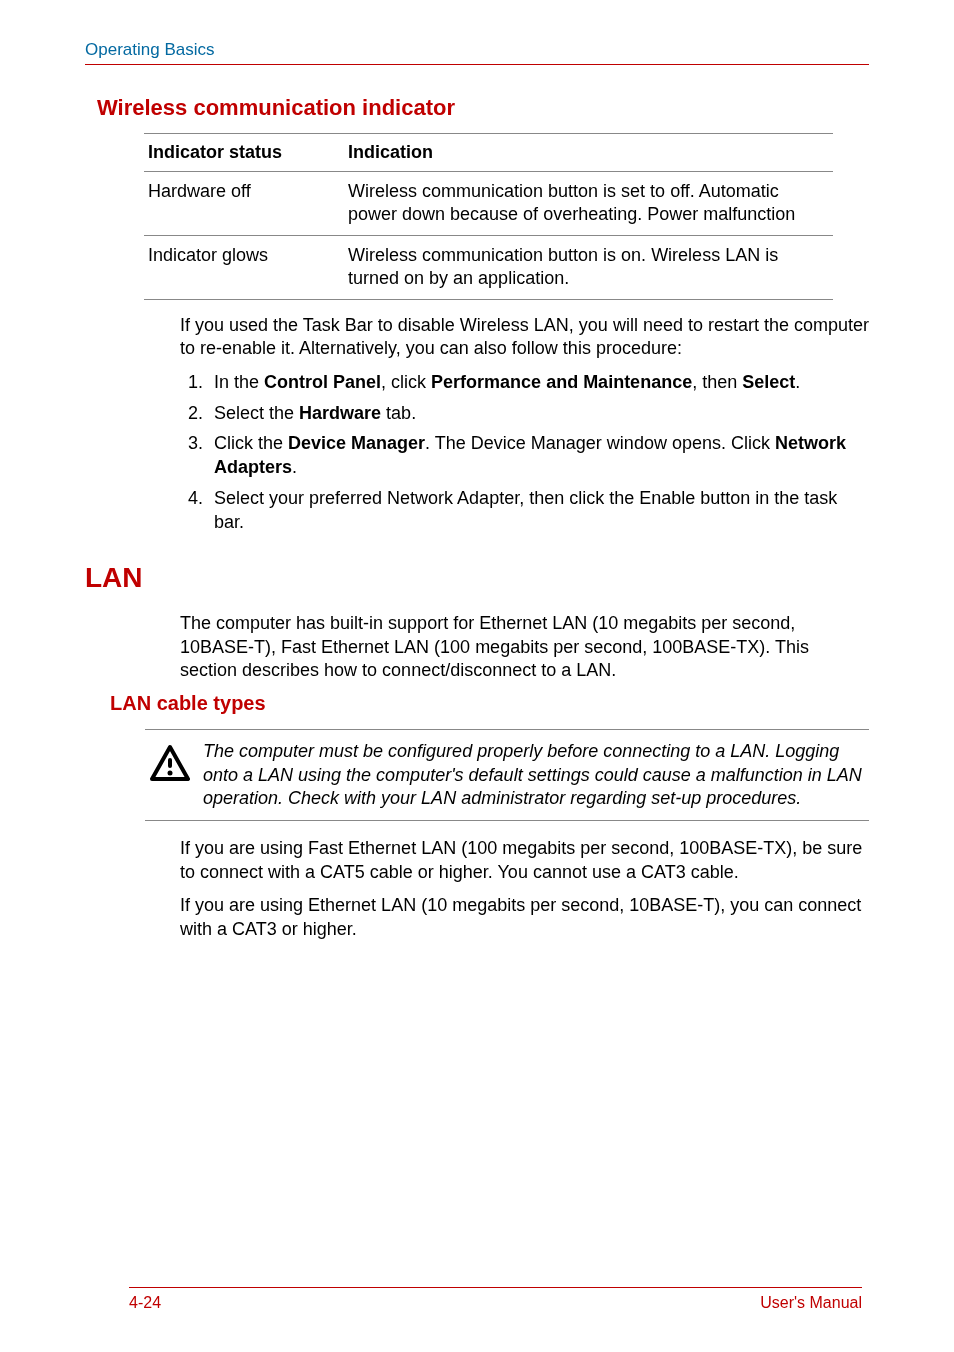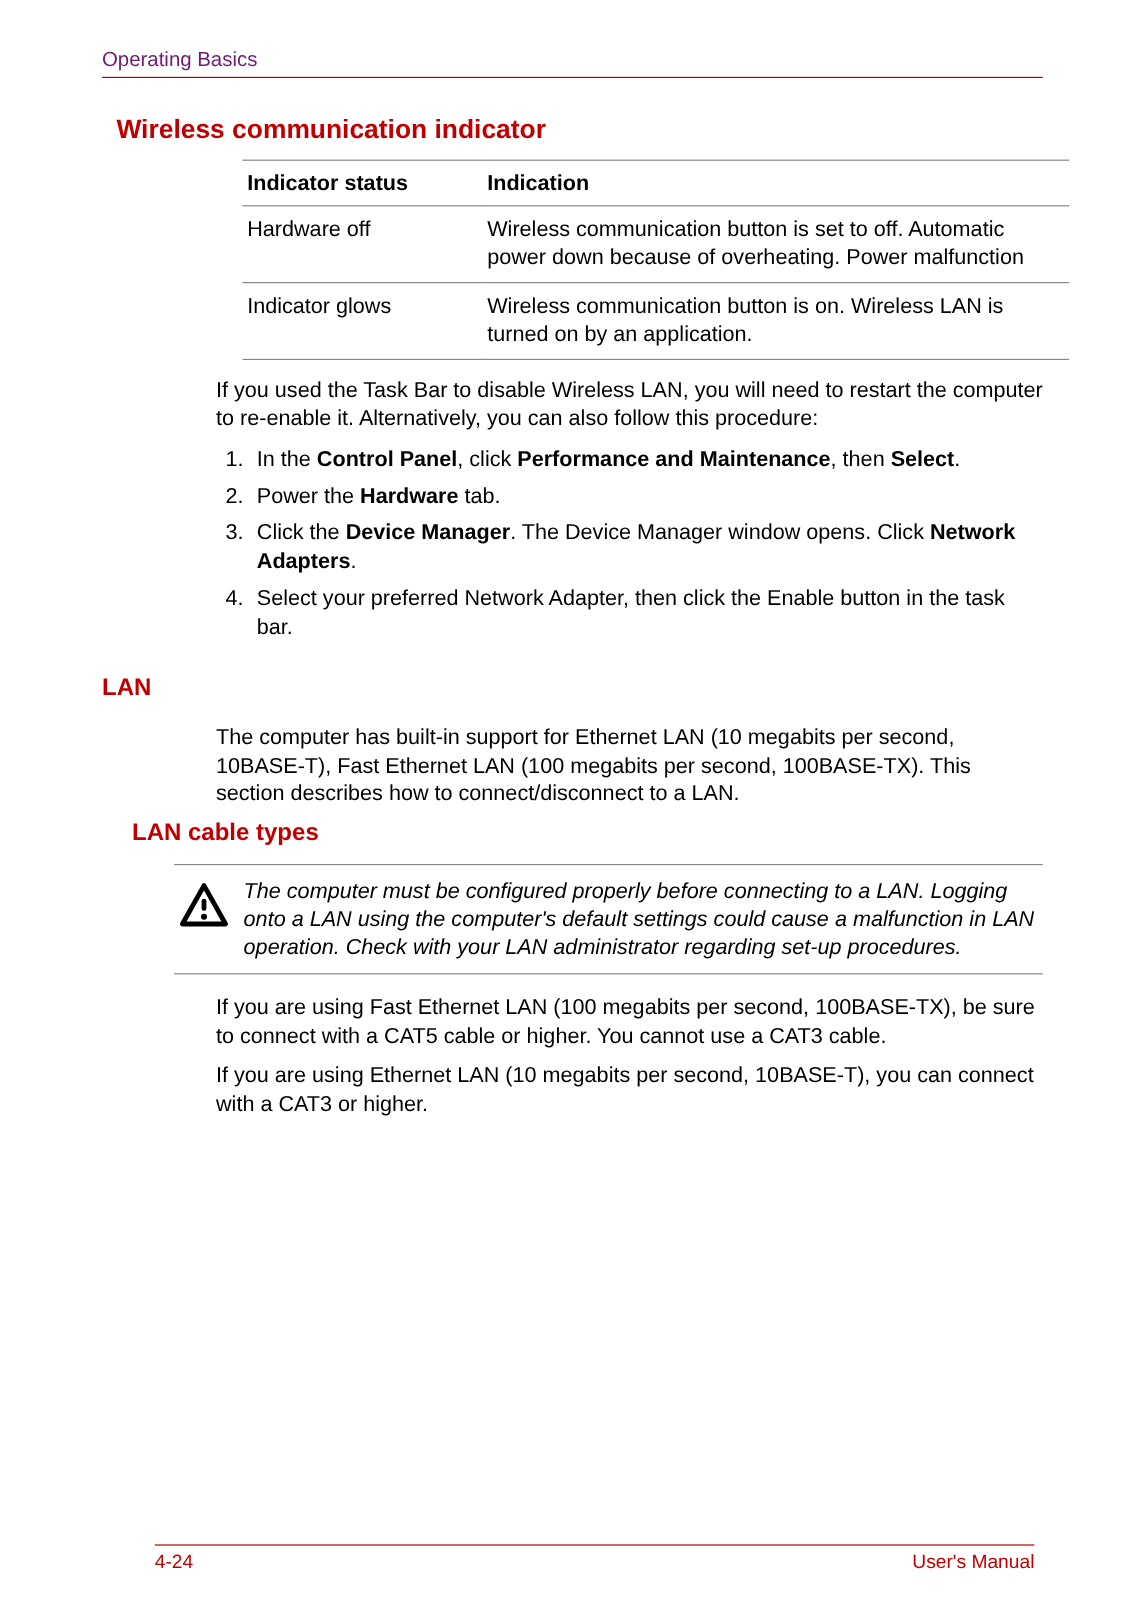--- a/index.html
+++ b/index.html
@@ -1,25 +1,25 @@
 <!DOCTYPE html>
 <html><head>
 <meta charset="utf-8">
 <style>
   * { box-sizing: border-box; margin: 0; padding: 0; }
   html, body { width: 954px; height: 1352px; background: #fff; font-family: Arial, Helvetica, sans-serif; color: #000; }
   .page { width: 954px; height: 1352px; position: relative; padding: 40px 85px 40px 85px; }
-  .header { color: #701a75; font-size: 17px; margin-bottom: 4px; }
+  .header { color: #0369a1; font-size: 17px; margin-bottom: 4px; }
   .header-line { border-bottom: 1px solid #c00000; margin-bottom: 30px; }
   .h2 { color: #c00000; font-weight: bold; font-size: 22px; margin-left: 12px; margin-bottom: 12px; }
-  .h1 { color: #c00000; font-weight: bold; font-size: 20px; margin-top: 28px; margin-bottom: 18px; }
+  .h1 { color: #c00000; font-weight: bold; font-size: 28px; margin-top: 28px; margin-bottom: 18px; }
   .h2b { color: #c00000; font-weight: bold; font-size: 20px; margin-left: 25px; margin-bottom: 14px; }
   .body-text { font-size: 18px; line-height: 1.3; margin-left: 95px; margin-bottom: 10px; }
   .intro-text { font-size: 18px; line-height: 1.3; margin-left: 95px; margin-bottom: 14px; }
-  table { border-collapse: collapse; margin-left: 117px; width: calc(100% - 95px); margin-bottom: 14px; }
+  table { border-collapse: collapse; margin-left: 59px; width: calc(100% - 95px); margin-bottom: 14px; }
   th { text-align: left; font-size: 18px; padding: 8px 4px; border-top: 1px solid #888; border-bottom: 1px solid #888; }
   td { text-align: left; font-size: 18px; padding: 8px 4px; border-bottom: 1px solid #888; vertical-align: top; line-height: 1.3; }
   th.col1, td.col1 { width: 200px; }
   ol { margin-left: 95px; padding-left: 28px; font-size: 18px; line-height: 1.35; }
   ol li { margin-bottom: 6px; padding-left: 6px; }
   .bold { font-weight: bold; }
   .note-block { display: flex; margin-left: 60px; margin-right: 0; margin-top: 10px; margin-bottom: 16px; border-top: 1px solid #888; border-bottom: 1px solid #888; padding: 10px 0; }
   .note-icon { width: 50px; flex-shrink: 0; display: flex; align-items: flex-start; justify-content: center; padding-top: 4px; }
   .note-text { font-style: italic; font-size: 18px; line-height: 1.3; padding-left: 8px; }
   .footer { position: absolute; bottom: 40px; left: 85px; right: 92px; display: flex; justify-content: space-between; color: #c00000; font-size: 16px; border-top: 1px solid #c00000; padding-top: 6px; margin-left: 44px; }
@@ -54,21 +54,21 @@
     </tbody>
   </table>
 
   <div class="body-text">If you used the Task Bar to disable Wireless LAN, you will need to restart the computer to re-enable it. Alternatively, you can also follow this procedure:</div>
 
   <ol>
     <li>
       <span>In the </span><span class="bold">Control Panel</span><span>, click </span><span class="bold">Performance and Maintenance</span><span>, then </span><span class="bold">Select</span><span>.</span>
     </li>
     <li>
-      <span>Power the </span><span class="bold">Hardware</span><span> tab.</span>
+      <span>Select the </span><span class="bold">Hardware</span><span> tab.</span>
     </li>
     <li>
       <span>Click the </span><span class="bold">Device Manager</span><span>. The Device Manager window opens. Click </span><span class="bold">Network Adapters</span><span>.</span>
     </li>
     <li>
       <span>Select your preferred Network Adapter, then click the Enable button in the task bar.</span>
     </li>
   </ol>
 
   <div class="h1">LAN</div>

